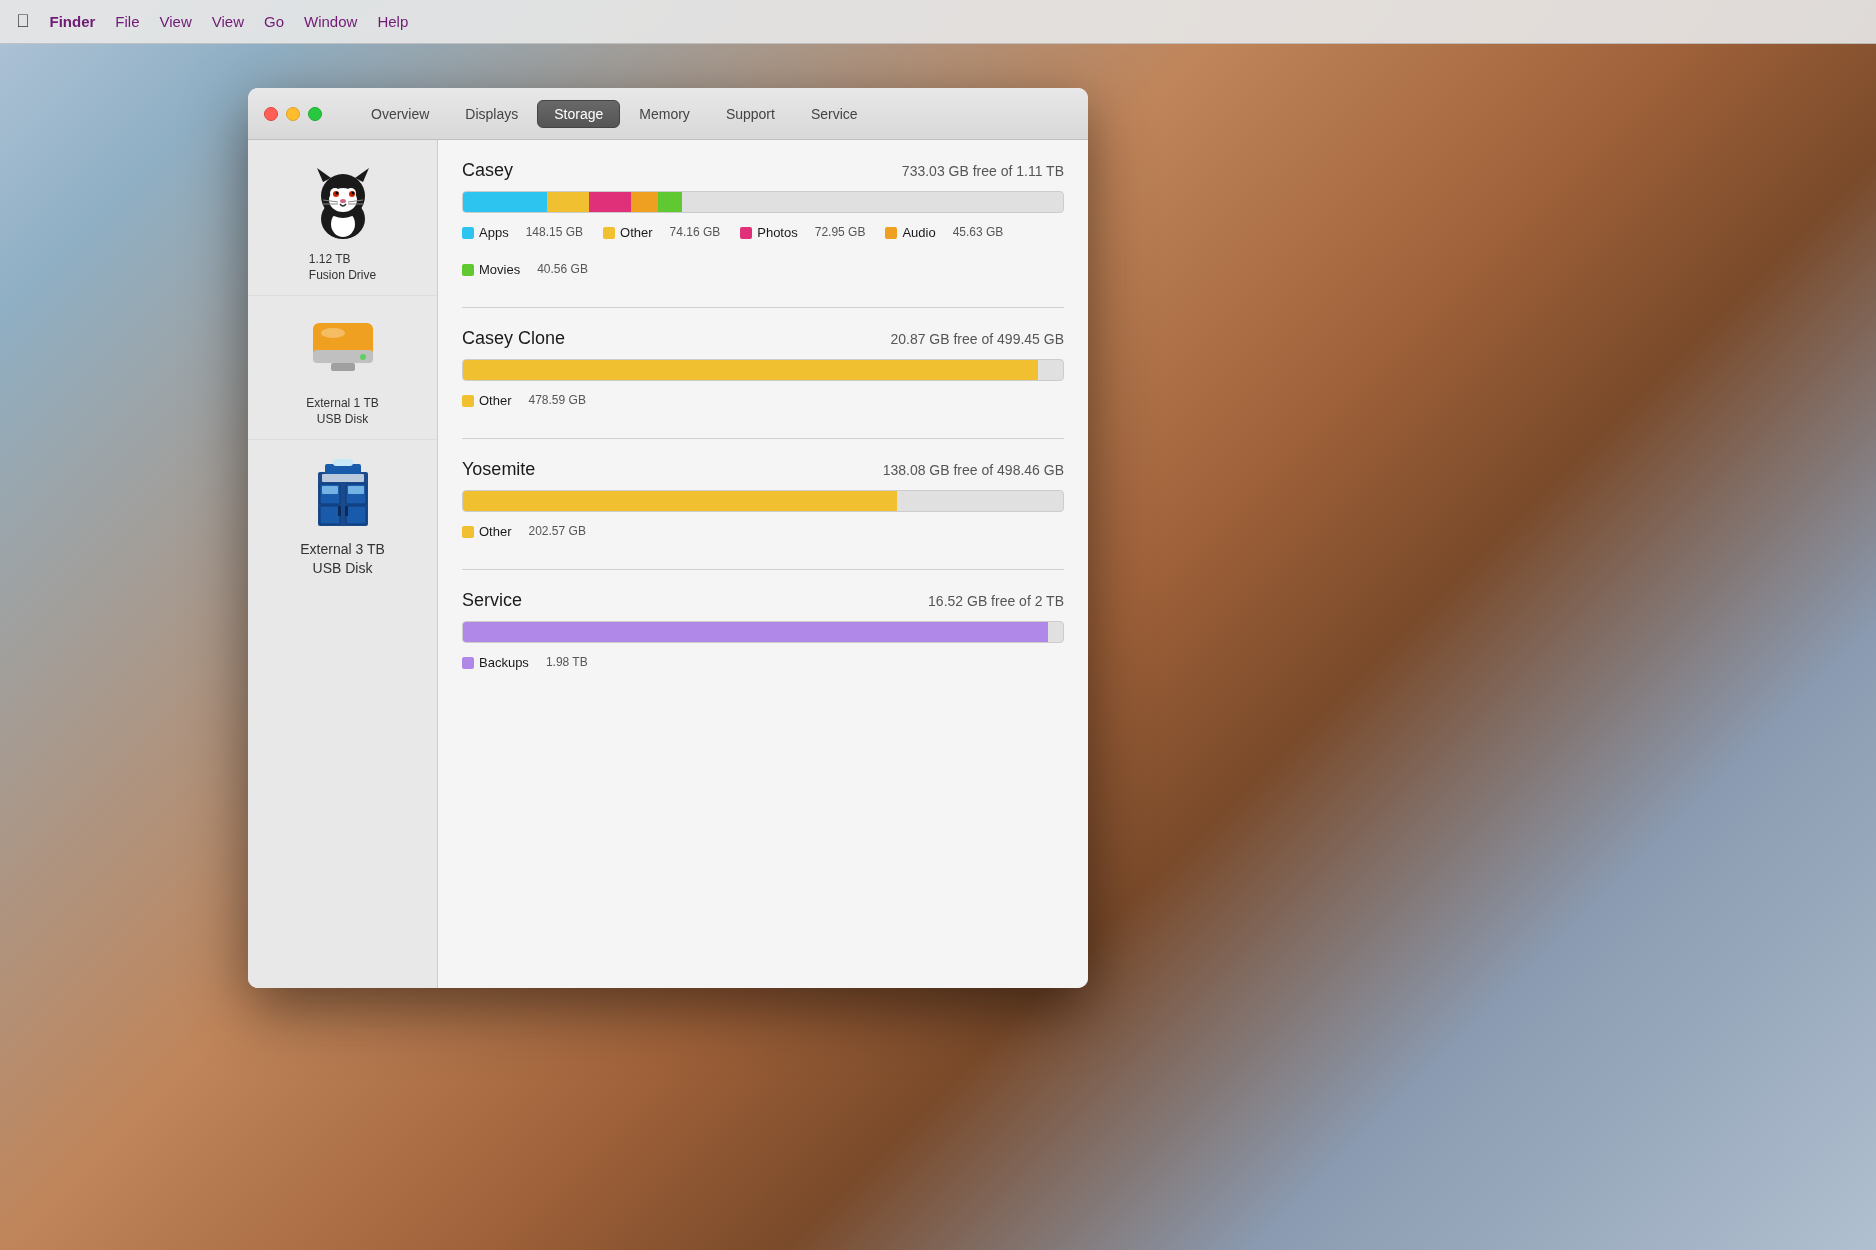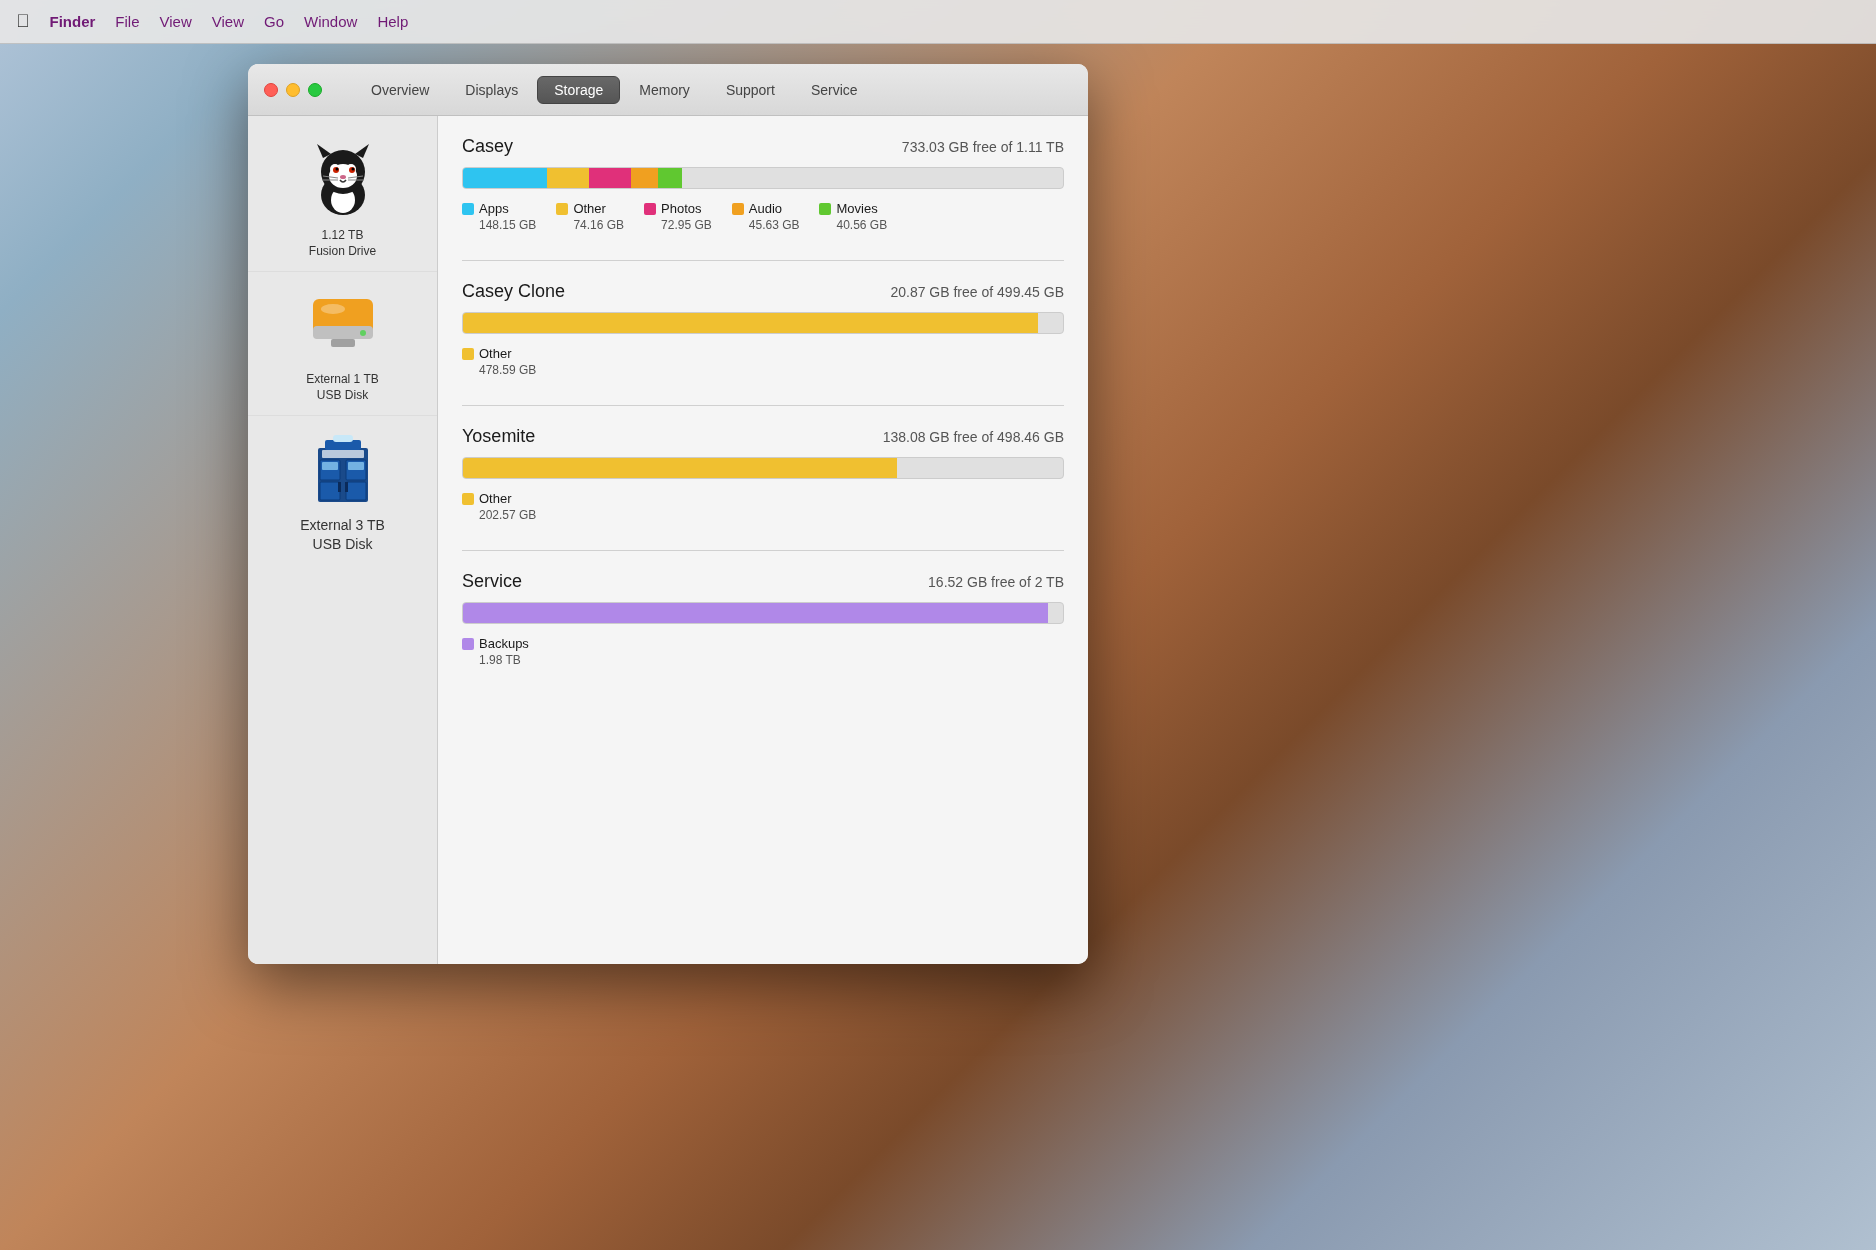--- a/index.html
+++ b/index.html
@@ -58,21 +58,21 @@
       font-weight: 500;
     }
 
     .menubar-item.bold {
       font-weight: 700;
     }
 
     
     .window {
       position: absolute;
-      top: 64px;
+      top: 88px;
       left: 248px;
       width: 840px;
       height: 900px;
       background: #f0f0f0;
       border-radius: 10px;
       box-shadow: 0 20px 60px rgba(0,0,0,0.5);
       overflow: hidden;
       z-index: 10;
       display: flex;
       flex-direction: column;
@@ -218,21 +218,21 @@
 
     
     .legend {
       display: flex;
       gap: 20px;
       flex-wrap: wrap;
     }
 
     .legend-item {
       display: flex;
-      flex-direction: column;
+      flex-direction: row;
       align-items: flex-start;
     }
 
     .legend-label-row {
       display: flex;
       align-items: center;
       gap: 5px;
       margin-bottom: 2px;
     }
 
@@ -336,21 +336,21 @@
 
             <path d="M37,40 Q40,44 43,40" stroke="#333" stroke-width="1.5" fill="none"></path>
 
             <line x1="20" y1="36" x2="35" y2="38" stroke="#888" stroke-width="1"></line>
             <line x1="20" y1="40" x2="35" y2="40" stroke="#888" stroke-width="1"></line>
             <line x1="45" y1="38" x2="60" y2="36" stroke="#888" stroke-width="1"></line>
             <line x1="45" y1="40" x2="60" y2="40" stroke="#888" stroke-width="1"></line>
           </svg>
         </div>
         <div class="sidebar-label">
-          <div style="white-space:pre-line; text-align:center; font-size:12px; color:#333;">1.12 TB
+          <div style="white-space:pre-line; text-align:left; font-size:12px; color:#333;">1.12 TB
 Fusion Drive</div>
         </div>
       </div>
 
       <div class="sidebar-item">
         <div class="sidebar-icon">
           <svg width="80" height="80" viewBox="0 0 80 80" xmlns="http://www.w3.org/2000/svg">
 
             <rect x="10" y="15" width="60" height="40" rx="6" ry="6" fill="#f0a020"></rect>
             <rect x="10" y="42" width="60" height="13" rx="4" ry="4" fill="#c0c0c0"></rect>

